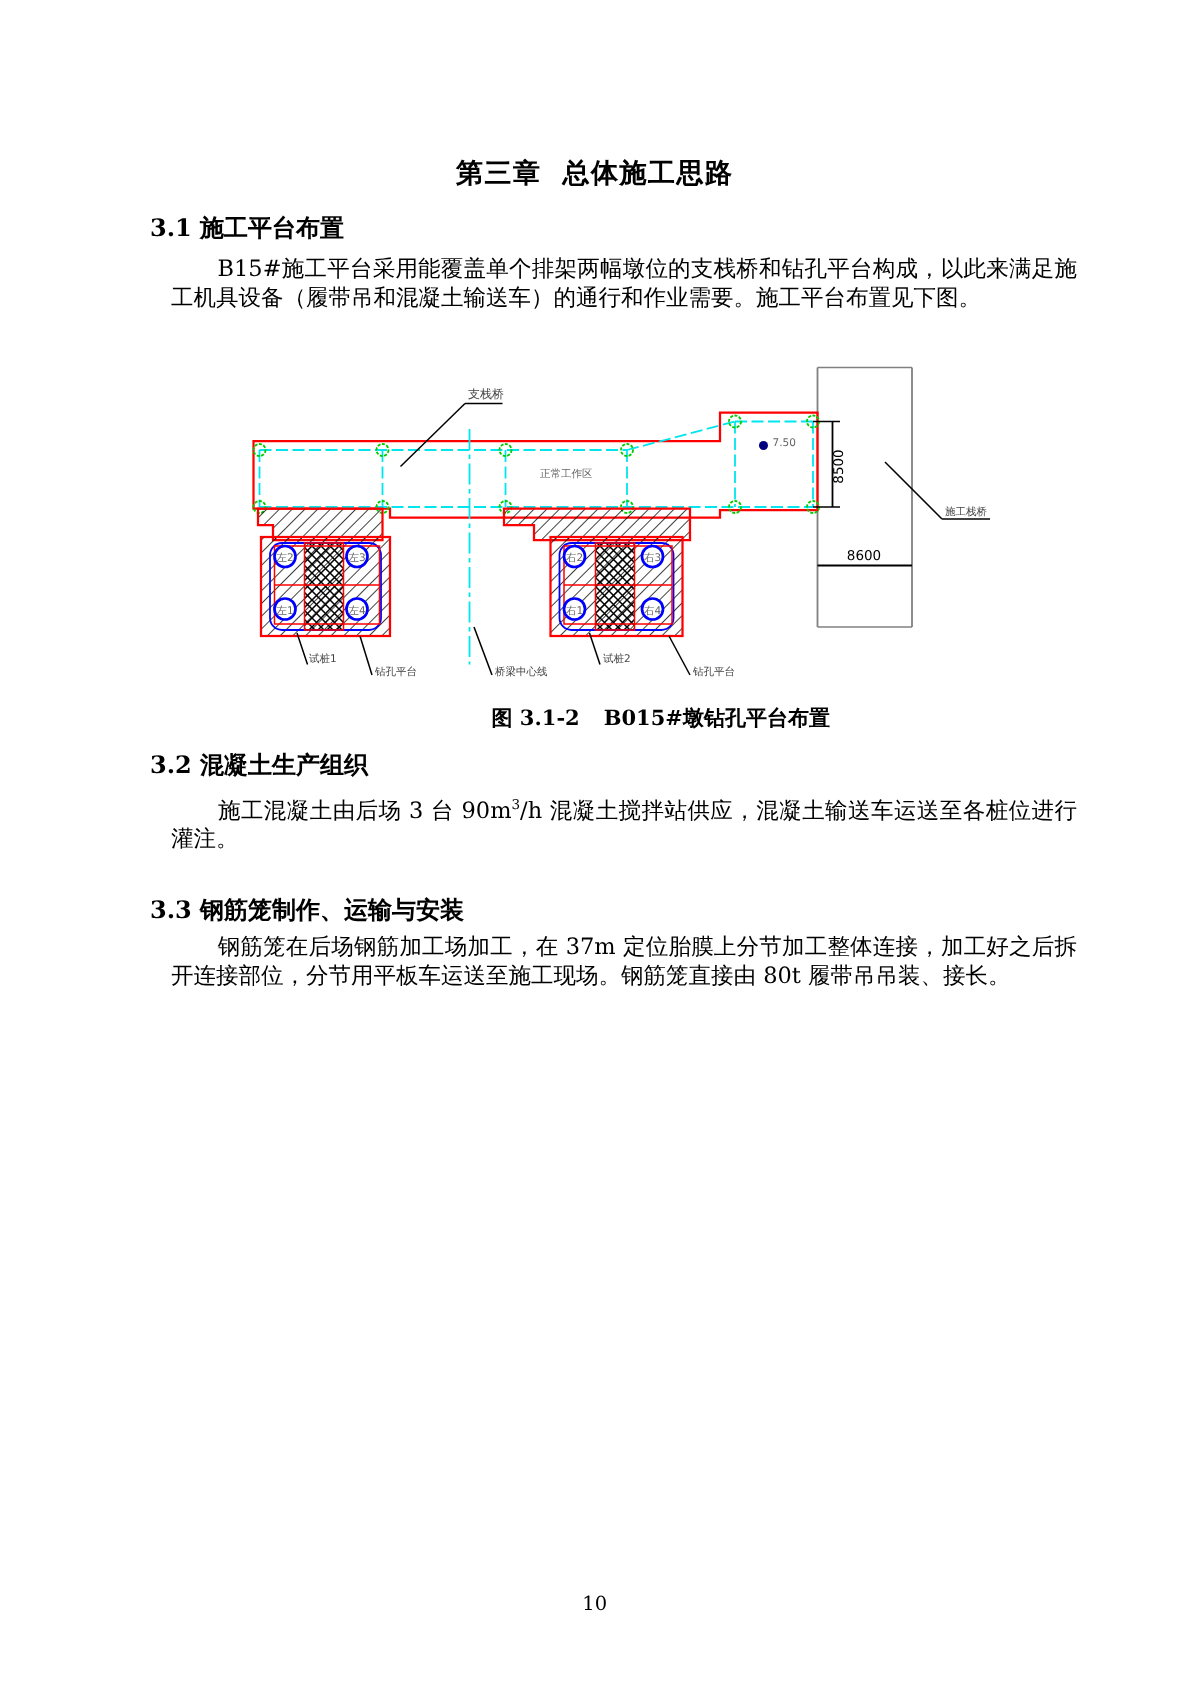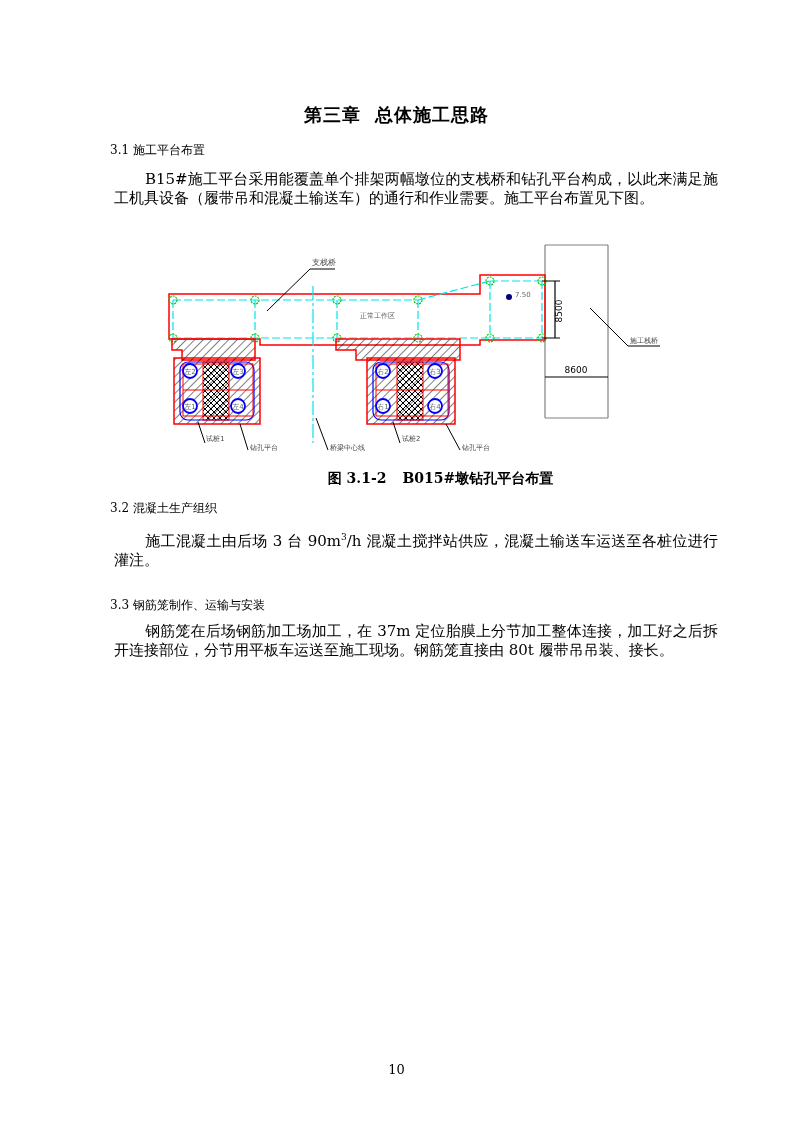--- a/index.html
+++ b/index.html
@@ -1,21 +1,21 @@
 <!DOCTYPE html>
 <html><head>
 <meta charset="utf-8">
 <style>
   html, body { margin:0; padding:0; background:#fff; }
   body { width:793px; height:1122px; position:relative; overflow:hidden;
          font-family:"DejaVu Serif","Liberation Serif",serif; color:#000; }
   .chapter-title { position:absolute; top:103px; left:0; width:793px; text-align:center;
          font-size:18px; font-weight:bold; letter-spacing:1px; word-spacing:10px; }
   .chapter-title span + span { margin-left:14px;margin-top:12px; }
-  .section-heading { position:absolute; left:110px; font-size:12px; font-weight:normal; }
+  .section-heading { position:absolute; left:100px; font-size:16px; font-weight:bold; }
   .para { position:absolute; left:114px; width:604px; font-size:15px; line-height:19px;
           text-align:justify; }
   .para .indent { display:inline-block; width:31px; }
   .figure { position:absolute; left:160px; top:238px; width:520px; height:225px; }
   .caption { position:absolute; top:470px; left:0; width:793px; text-align:center;
              font-size:14px; font-weight:bold;margin-left:44px; }
   .caption span + span { margin-left:16px; }
   .page-number { position:absolute; top:1062px; left:0; width:793px; text-align:center; font-size:13px; }
   svg text { font-family:"DejaVu Sans","Liberation Sans",sans-serif; }
 </style>

